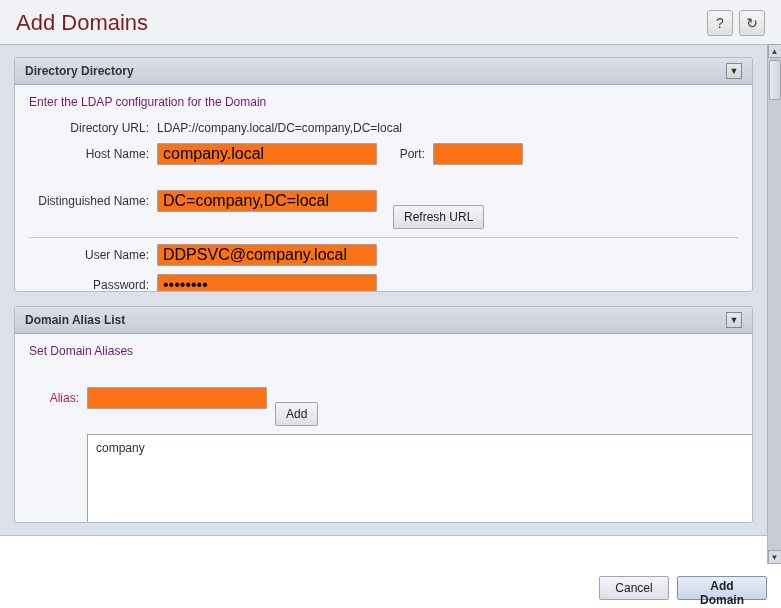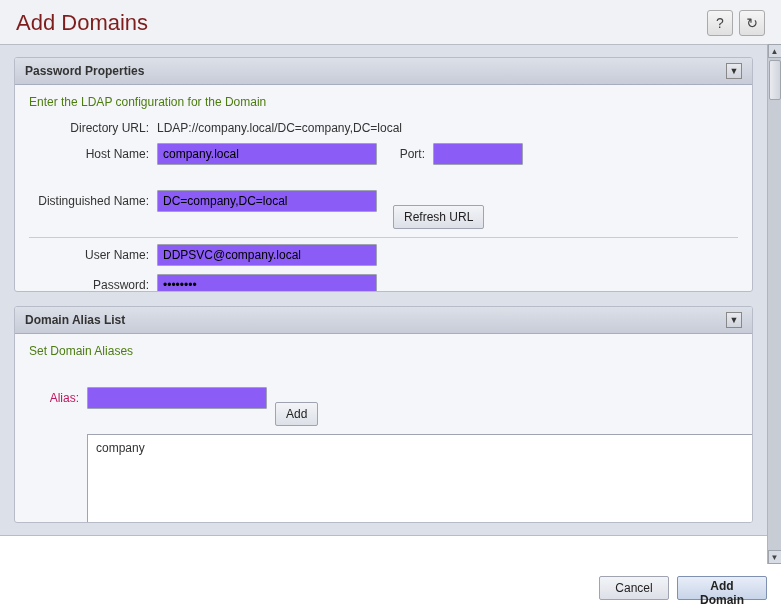--- a/index.html
+++ b/index.html
@@ -119,41 +119,41 @@
       align-items: center;
       justify-content: center;
       cursor: pointer;
       font-size: 9px;
     }
     .panel-body {
       padding: 10px 14px 14px 14px;
     }
     .panel-subtitle {
       font-size: 12px;
-      color: #4d7c0f;
+      color: #701a75;
       margin-bottom: 12px;
     }
     .form-row {
       display: flex;
       align-items: center;
       margin-bottom: 8px;
       gap: 8px;
     }
     .form-label {
       width: 120px;
       text-align: right;
       color: #333;
       font-size: 12px;
       flex-shrink: 0;
     }
     .form-input {
       border: 1px solid #a0a4b0;
-      background: #8b5cf6;
+      background: #f97316;
       padding: 3px 5px;
-      font-size: 12px;
+      font-size: 16px;
       height: 22px;
       border-radius: 1px;
       outline: none;
     }
     .static-value {
       font-size: 12px;
       color: #333;
     }
     .input-hostname {
       width: 220px;
@@ -256,21 +256,21 @@
   <div class="scrollbar-track">
     <div class="scrollbar-arrow">▲</div>
     <div class="scrollbar-thumb"></div>
     <div class="scrollbar-arrow" style="position:absolute;bottom:0;">▼</div>
   </div>
 
   <div class="content-area" style="margin-right:14px;">
 
     <div class="panel">
       <div class="panel-header">
-        <span>Password Properties</span>
+        <span>Directory Directory</span>
         <div class="panel-collapse-btn">▼</div>
       </div>
       <div class="panel-body">
         <div class="panel-subtitle">Enter the LDAP configuration for the Domain</div>
 
         <div class="form-row">
           <span class="form-label">Directory URL:</span>
           <span class="static-value">LDAP://company.local/DC=company,DC=local</span>
         </div>
 

